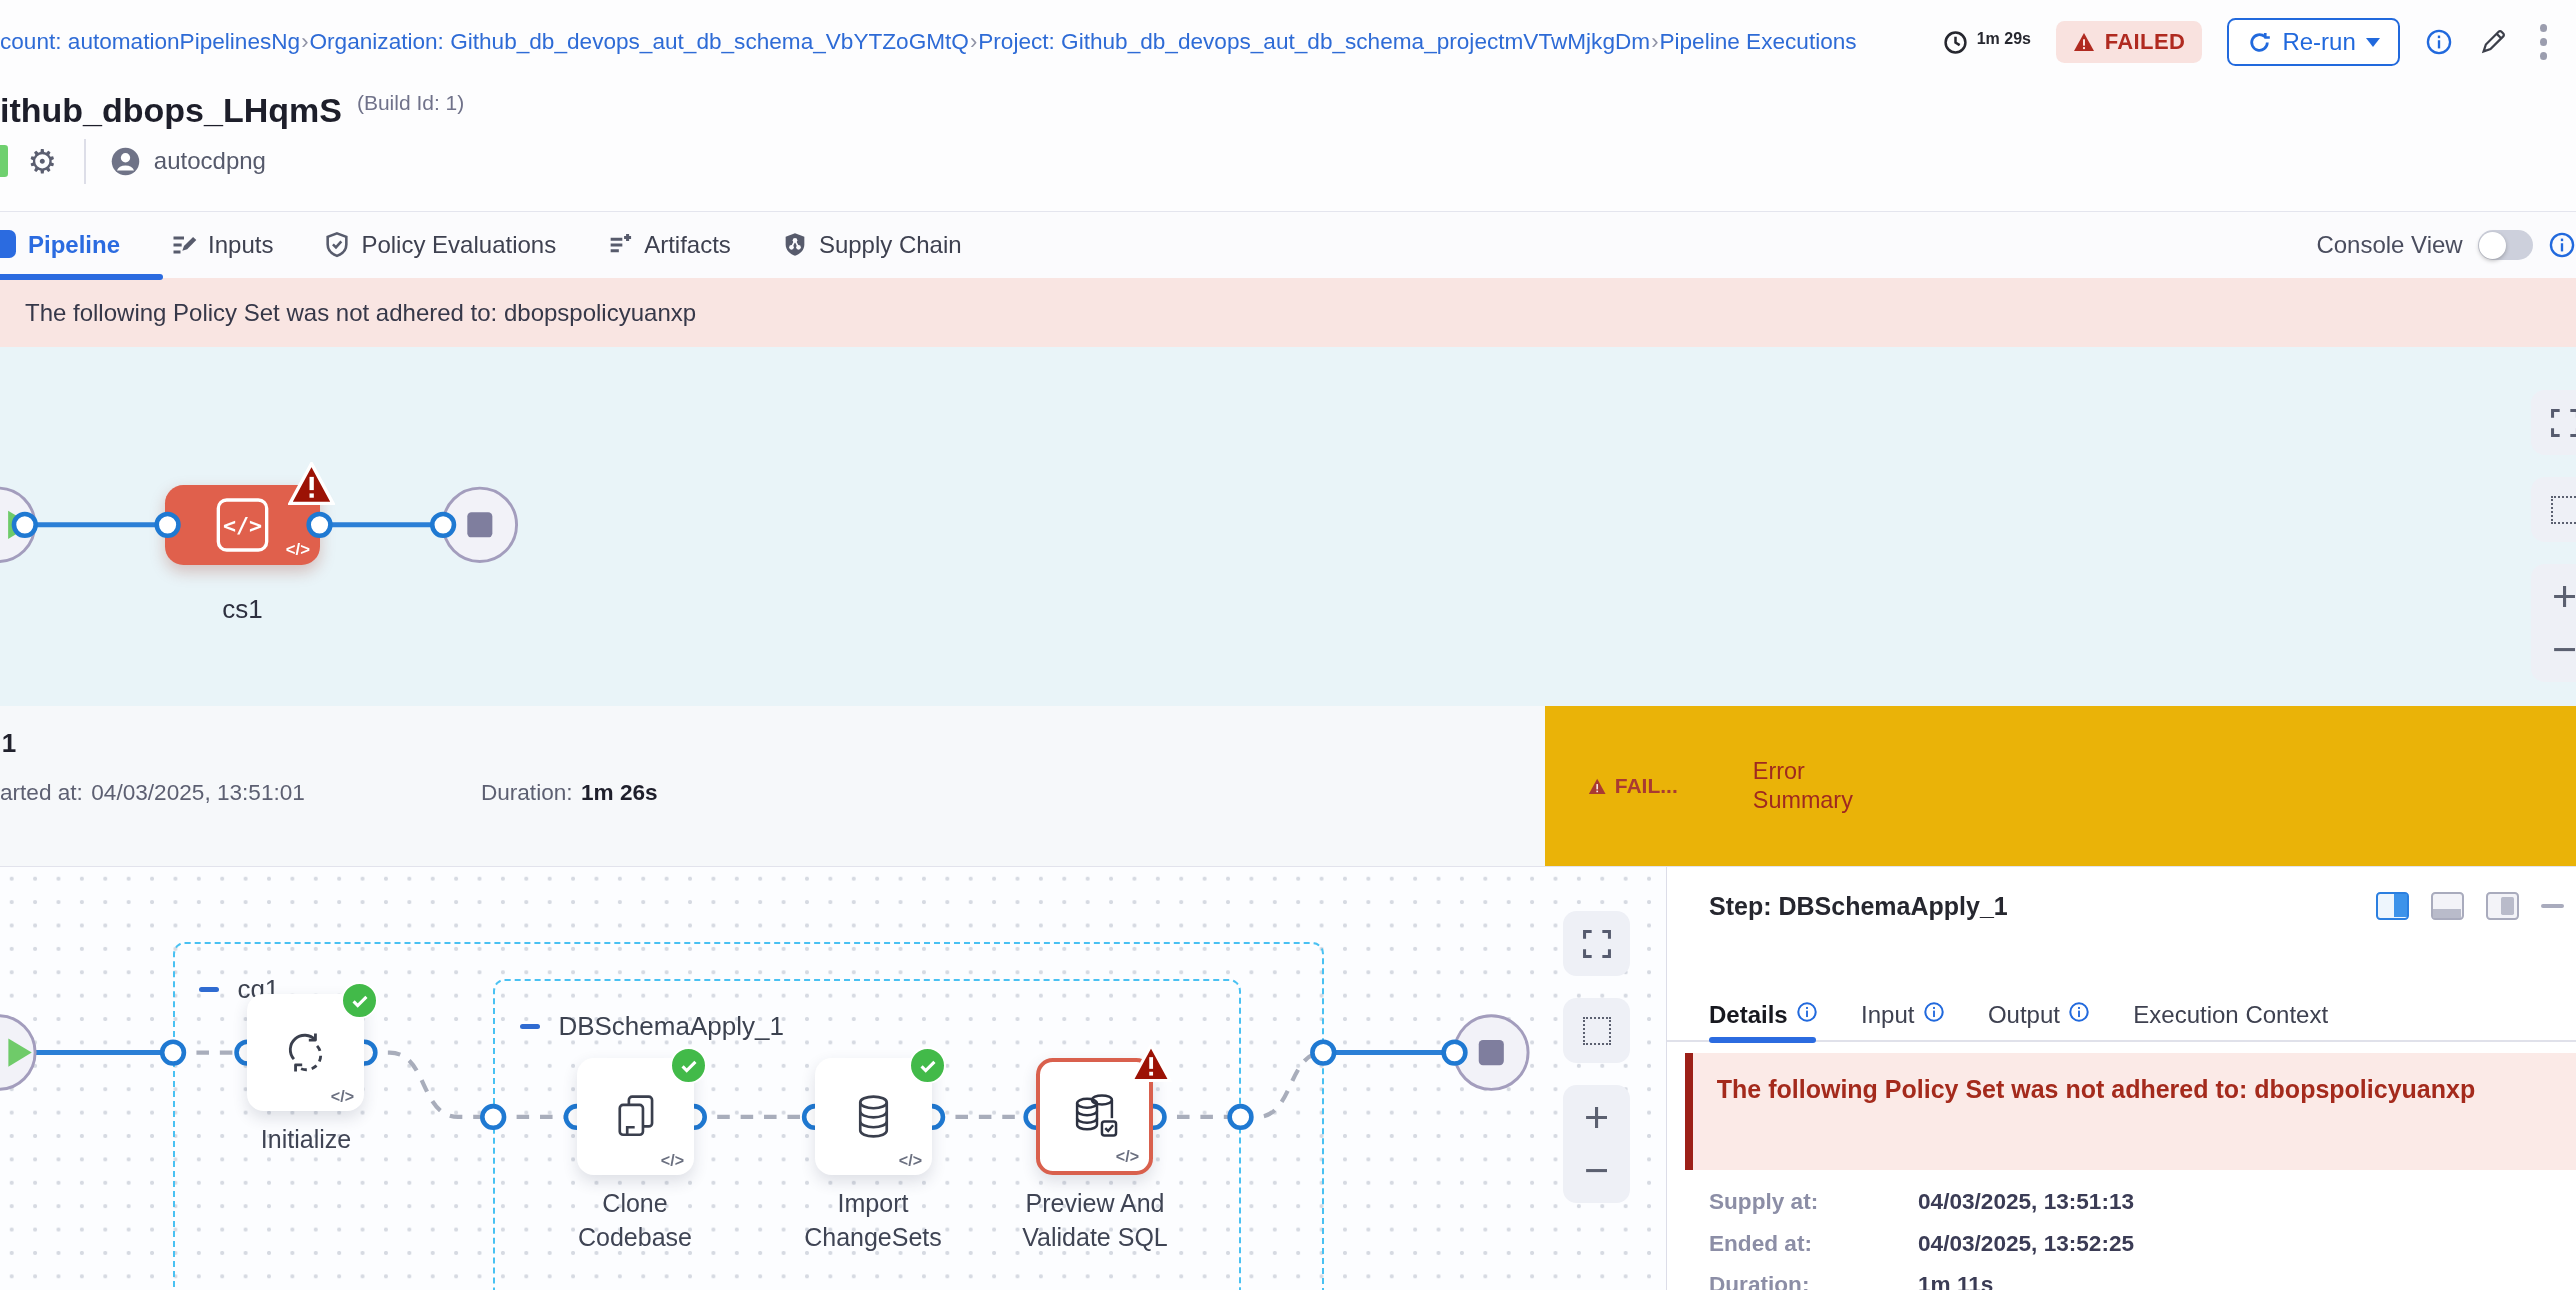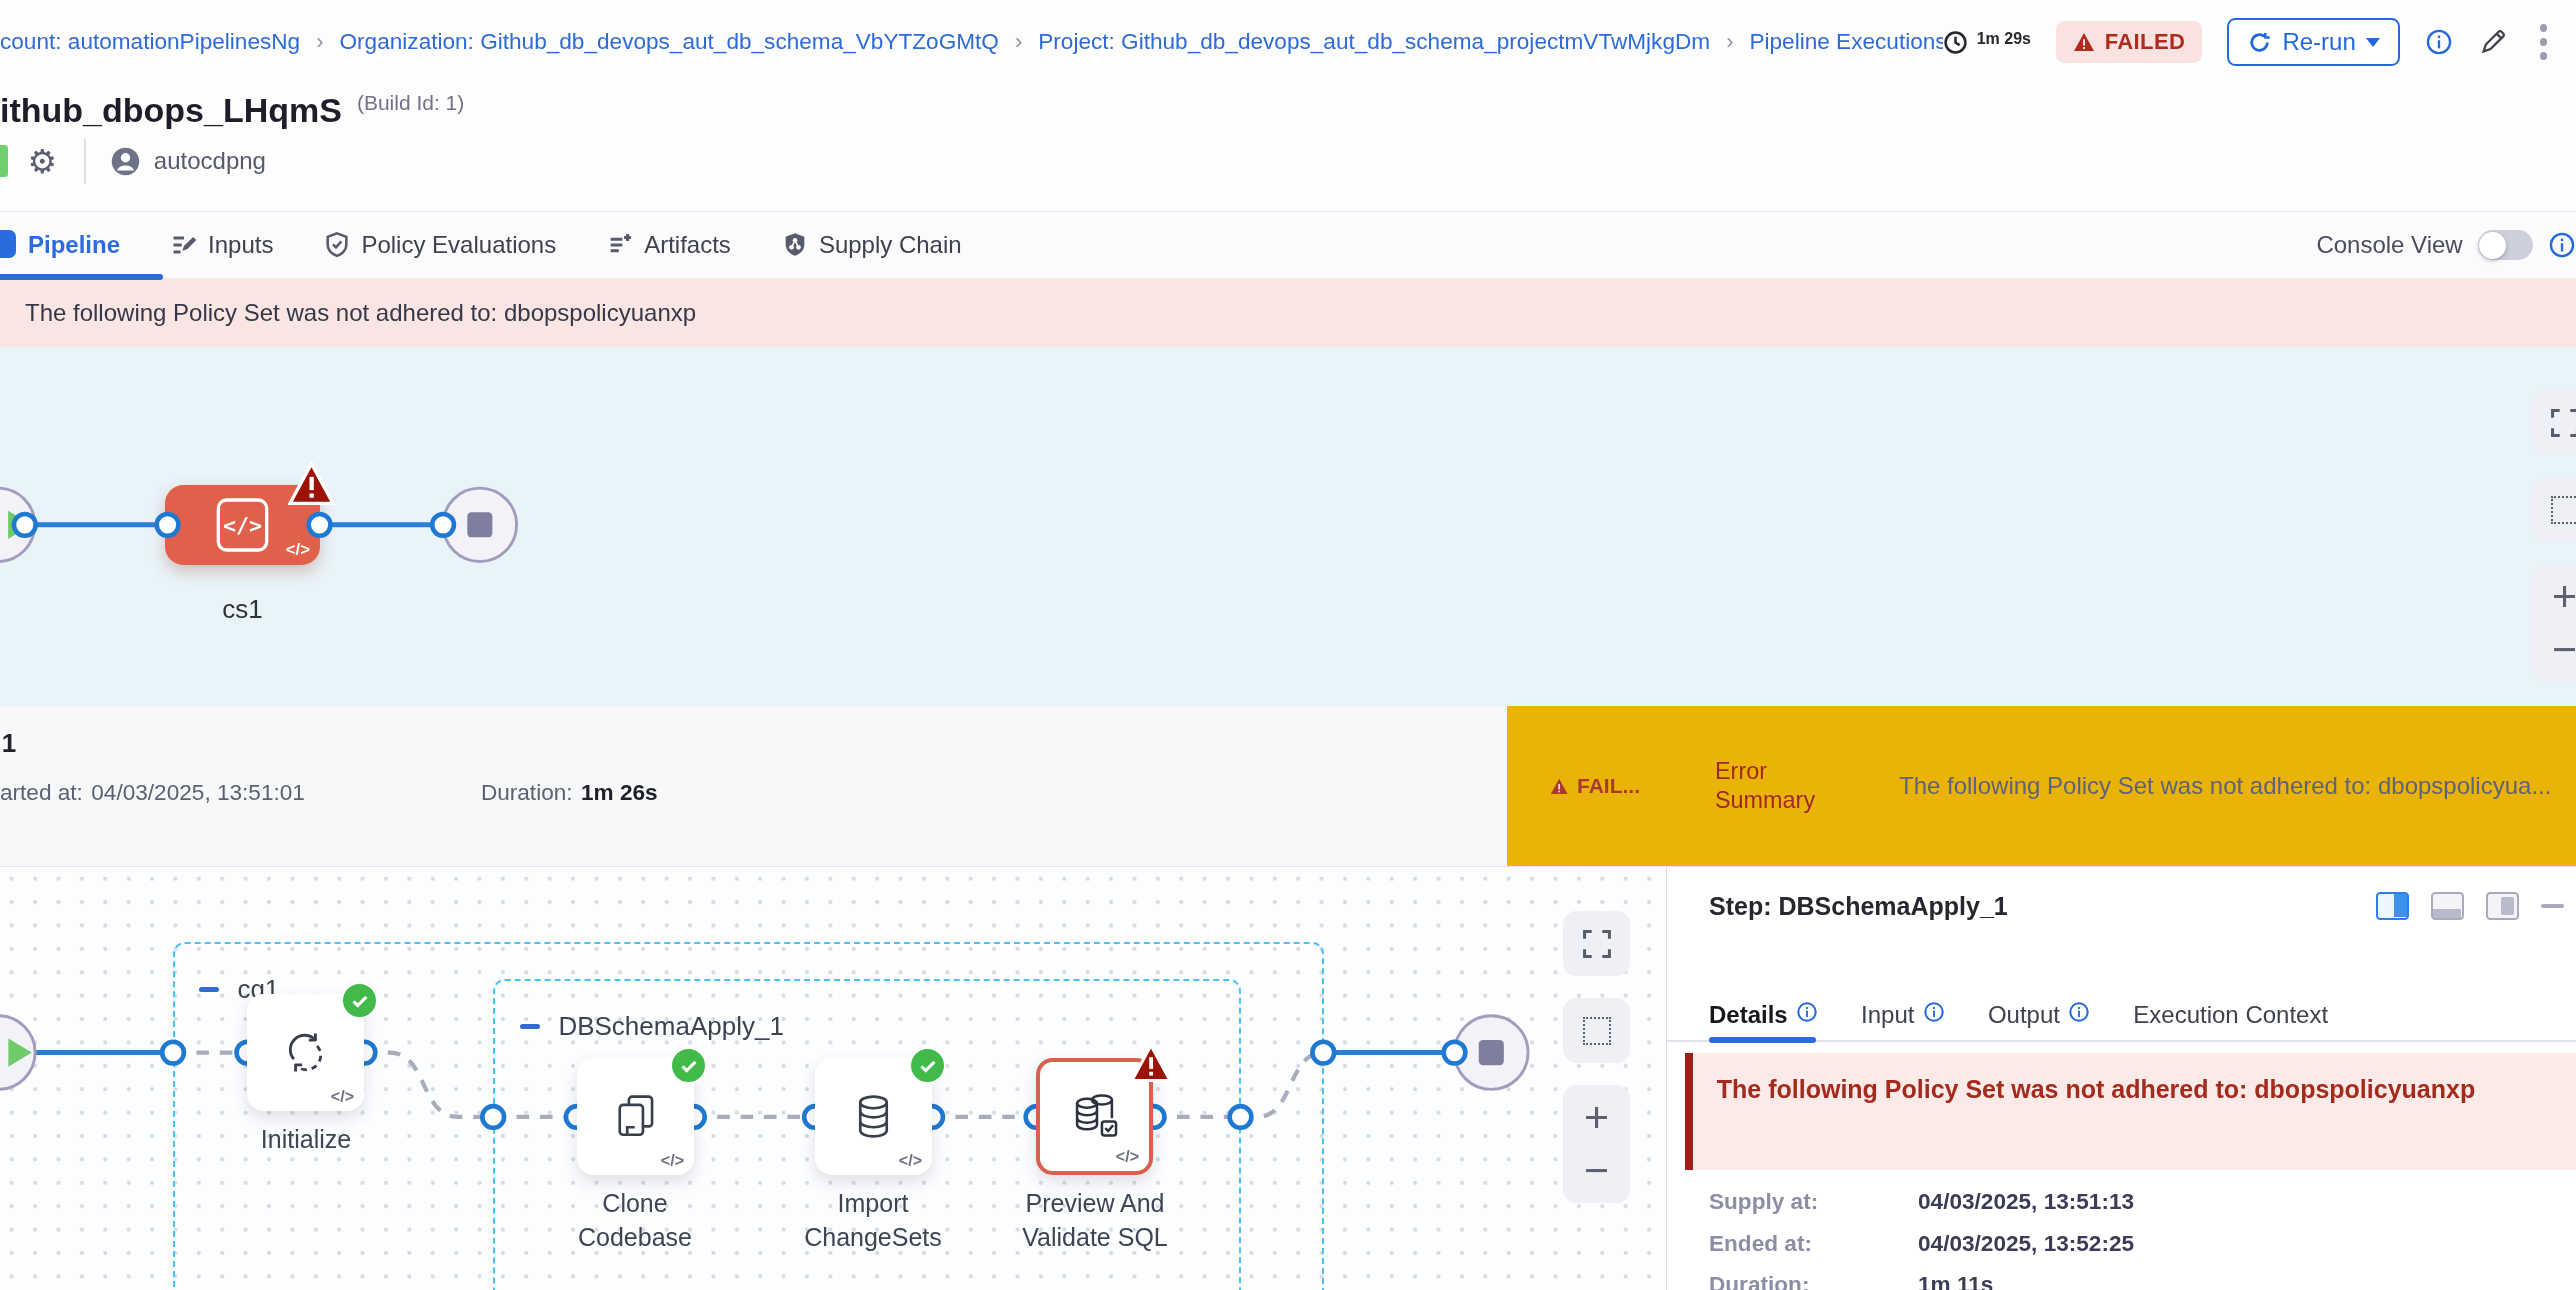--- a/index.html
+++ b/index.html
@@ -2,21 +2,21 @@
 <html style="font-size:13.4px"><head>
 <meta charset="utf-8">
 <style>
   * { margin:0; padding:0; box-sizing:border-box; }
   html,body { width:2576px; height:1291px; overflow:hidden; }
   body { font-family:"Liberation Sans", sans-serif; background:#fff; color:#22232e; }
   .page { position:relative; width:2576px; height:1291px; overflow:hidden; background:#fff; }
 
   
   .topbar { height:84px; display:flex; align-items:center; justify-content:space-between; padding-right:22px; background:#fdfdfe; }
-  .crumbs { display:flex; align-items:center; gap:16px; white-space:nowrap; overflow:hidden; font-size:22.6px;text-align:center; }
+  .crumbs { display:flex; align-items:center; gap:1px; white-space:nowrap; overflow:hidden; font-size:22.6px;text-align:center; }
   .crumb { color:#2e6bd6; }
   .crumb-sep { color:#9093a6; font-size:22px; }
   .top-actions { display:flex; align-items:center; gap:25px; flex:none; }
   .elapsed { display:flex; align-items:flex-start; gap:8.4px; font-size:16px; font-weight:700; color:#26272f; }
   .failed-badge { display:flex; align-items:center; gap:10px; background:#f9e2df; border-radius:8.4px; padding:8.4px 16.7px; color:#b02a20; font-weight:700; font-size:22px; letter-spacing:0.4px; }
   .rerun-btn { display:flex; align-items:center; gap:10px; border:2.5px solid #2169dd; border-radius:8.4px; padding:8.4px 18.4px; color:#2169dd; font-weight:400; font-size:24px; background:#fff; }
   .caret-down { width:0; height:0; border-left:7.5px solid transparent; border-right:7.5px solid transparent; border-top:9.2px solid #2169dd; }
   .kebab { display:flex; flex-direction:column; gap:6.7px; padding:3.3px 6.7px; }
   .kebab i { width:7.5px; height:7.5px; border-radius:50%; background:#9b9dae; }
 
@@ -300,21 +300,20 @@
     <div class="stage-right">
       <span class="fail-chip">
         <svg width="18.4" height="16.7" viewBox="0 0 24 22" fill="#a93a32">
             <path d="M12 1 L23 21 H1 Z"></path>
             <rect x="10.9" y="8" width="2.2" height="7" fill="#f9e7e4"></rect>
             <rect x="10.9" y="16.6" width="2.2" height="2.2" fill="#f9e7e4"></rect>
           </svg>
         <span>FAIL...</span>
       </span>
       <span class="err-summary-label">Error Summary</span>
-      <span class="err-summary-text">The following Policy Set was not adhered to: dbopspolicyua...</span>
     </div>
   </div>
 
   <div class="bottom">
 
     <div class="canvas-bottom">
 
       <div class="dash-box" style="left:173px; top:75px; width:1151px; height:501px;"></div>
       <div class="group-label" style="left:199px; top:107px;">
         <span class="minus"></span>

